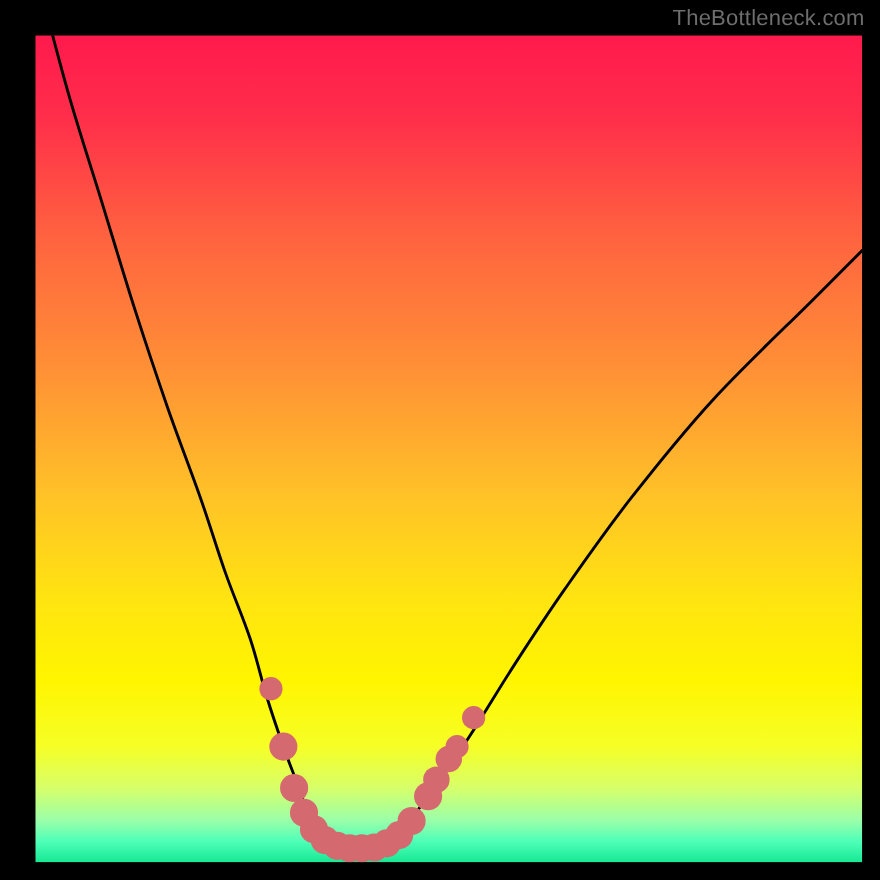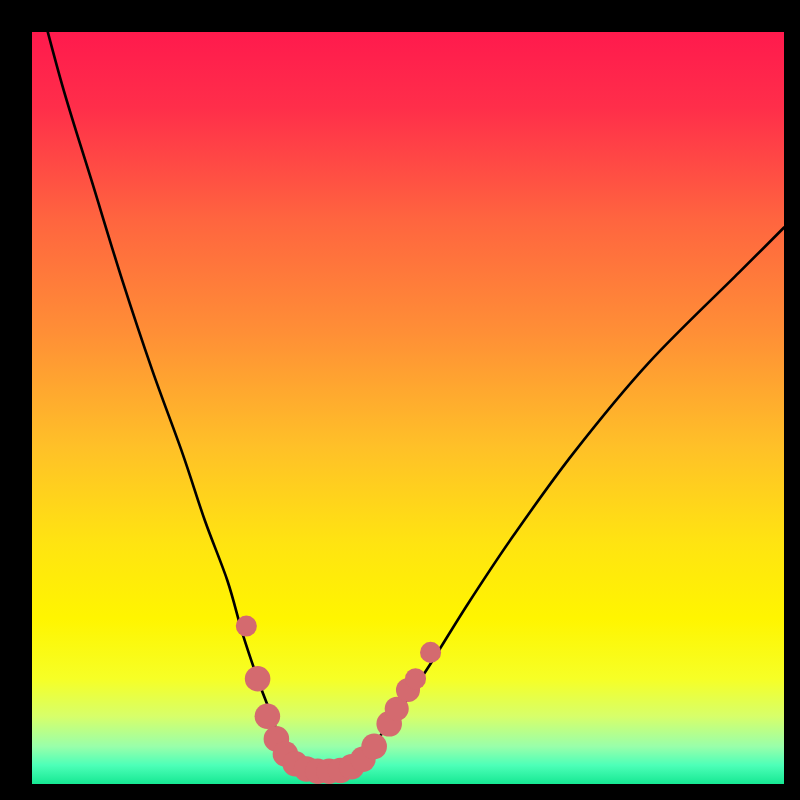--- a/index.html
+++ b/index.html
@@ -86,13 +86,14 @@
           <circle cx="45.5" cy="95" r="1.7" fill="#d46a6f"></circle>
           <circle cx="47.5" cy="92" r="1.7" fill="#d46a6f"></circle>
           <circle cx="48.5" cy="90" r="1.6" fill="#d46a6f"></circle>
           <circle cx="50" cy="87.5" r="1.6" fill="#d46a6f"></circle>
           <circle cx="51" cy="86" r="1.4" fill="#d46a6f"></circle>
           <circle cx="53" cy="82.5" r="1.4" fill="#d46a6f"></circle>
         </g>
     </svg>
   </div>
 
+  <div class="watermark">TheBottleneck.com</div>
 </div>
 
 </body></html>

